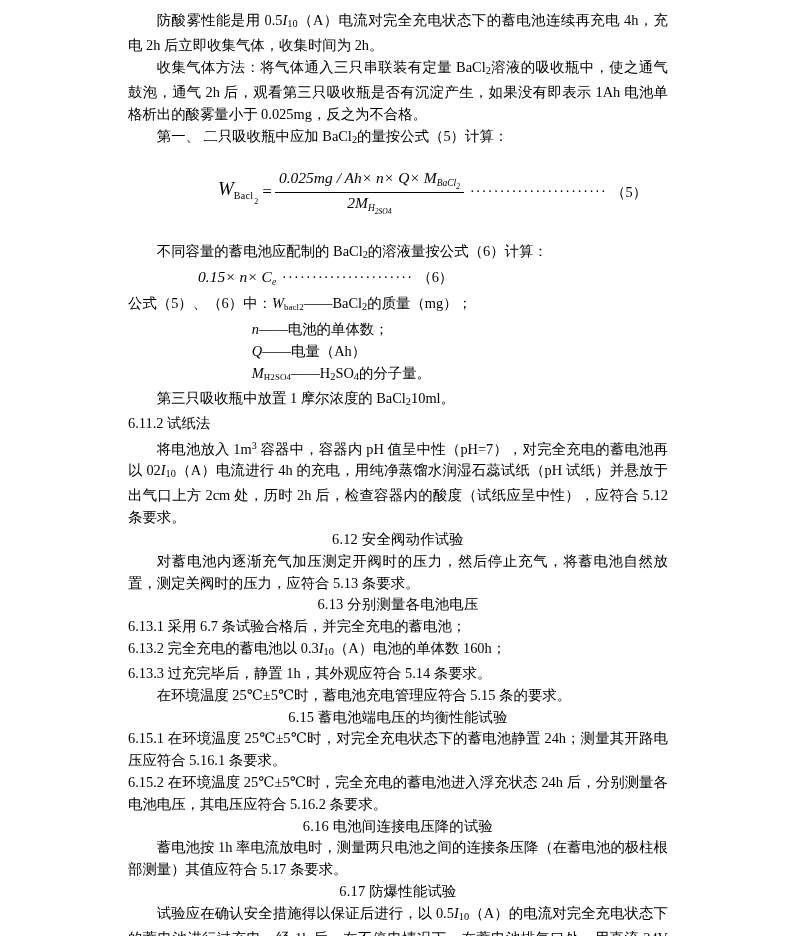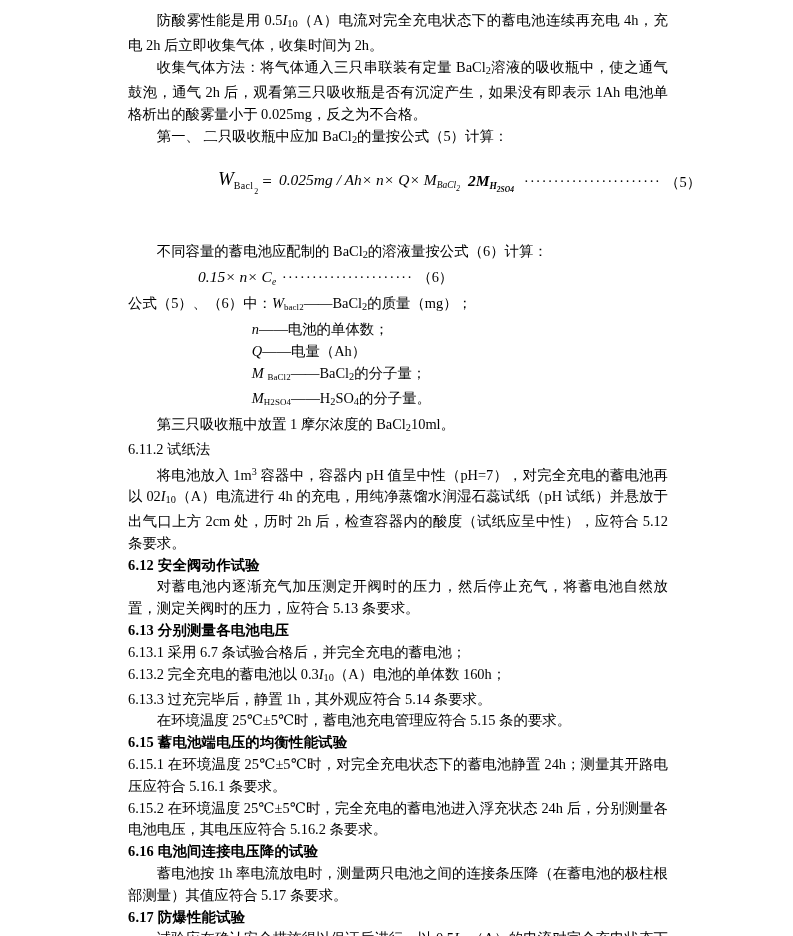--- a/index.html
+++ b/index.html
@@ -30,26 +30,27 @@
     letter-spacing: 0.0px;
     margin: 0;
   }
   .indent2 {
     text-indent: 2em;
   }
   .noindent {
     text-indent: 0;
   }
   .heading {
-    font-weight: bold;
+    font-weight: normal;
     font-size: 14.4px;
     line-height: 21.8px;
     margin: 0;
     text-indent: 0;
     letter-spacing: 0.2px;
+    text-align: center;
   }
   
   .formula-block {
     margin: 12px;
     padding: 0;
     height: 66px;
     position: relative;
   }
   .formula5 {
     position: absolute;
@@ -76,39 +77,38 @@
     font-style: normal;
     vertical-align: -9px;
     padding-left: 1px;
   }
   .eq {
     font-size: 17px;
     padding: 0 3px 0 4px;
   }
   .frac {
     display: inline-flex;
-    flex-direction: row;
+    flex-direction: column;
     align-items: center;
     vertical-align: middle;
   }
   .frac .num {
     font-size: 15.5px;
     padding: 0 4px 1px 4px;
     white-space: nowrap;
   }
   .frac .bar {
     border-top: 1.2px solid #000;
     width: 100%;
     height: 0;
   }
   .frac .den {
     font-size: 15.5px;
     padding: 1px 4px 0 4px;
     white-space: nowrap;
-    font-weight: bold;
   }
   .sub-sm { font-size: 9.5px; vertical-align: -3px; font-style: italic; }
   .sub-xs { font-size: 7.5px; vertical-align: -6px; font-style: italic; }
   .leaders {
     font-size: 14px;
     letter-spacing: 1.3px;
     padding-left: 6px;
     white-space: nowrap;
   }
   .eqnum {
@@ -171,21 +171,20 @@
 
   <p class="formula6"><span class="m ital">0.15× n× C</span><span class="sub-sm">e</span><span class="leaders">······················</span><span class="eqnum">（6）</span></p>
 
   <div class="deflist">
     <div class="defrow"><span>公式（5）、（6）中：</span><span class="ital">W</span><span class="subtight">bacl2</span><span>——</span><span>BaCl</span><span class="sub">2</span><span>的质量（mg）；</span></div>
 
     <div class="defrow pad"><span class="ital">n</span><span>——</span><span>电池的单体数；</span></div>
 
     <div class="defrow pad"><span class="ital">Q</span><span>——</span><span>电量（Ah）</span></div>
 
-    <div class="defrow pad"><span class="ital">M</span>&nbsp;<span class="subtight">BaCl2</span><span>——</span><span>BaCl</span><span class="sub">2</span><span>的分子量；</span></div>
 
     <div class="defrow pad"><span class="ital">M</span><span class="subtight">H2SO4</span><span>——</span><span>H</span><span class="sub">2</span><span>SO</span><span class="sub">4</span><span>的分子量。</span></div>
   </div>
 
   <p class="body-text indent2"><span>第三只吸收瓶中放置 1 摩尔浓度的 BaCl</span><span class="sub">2</span><span>10ml。</span></p>
 
   <p class="body-text noindent"><span>6.11.2</span>&nbsp;<span>试纸法</span></p>
   <p class="body-text indent2"><span>将电池放入 1m</span><span class="supsm">3</span><span> 容器中，容器内 pH 值呈中性（pH=7），对完全充电的蓄电池再以 02</span><span class="ital">I</span><span class="sub">10</span><span>（A）电流进行 4h 的充电，用纯净蒸馏水润湿石蕊试纸（pH 试纸）并悬放于出气口上方 2cm 处，历时 2h 后，检查容器内的酸度（试纸应呈中性），应符合 5.12 条要求。</span></p>
 
   <p class="heading"><span>6.12</span>&nbsp;<span>安全阀动作试验</span></p>

